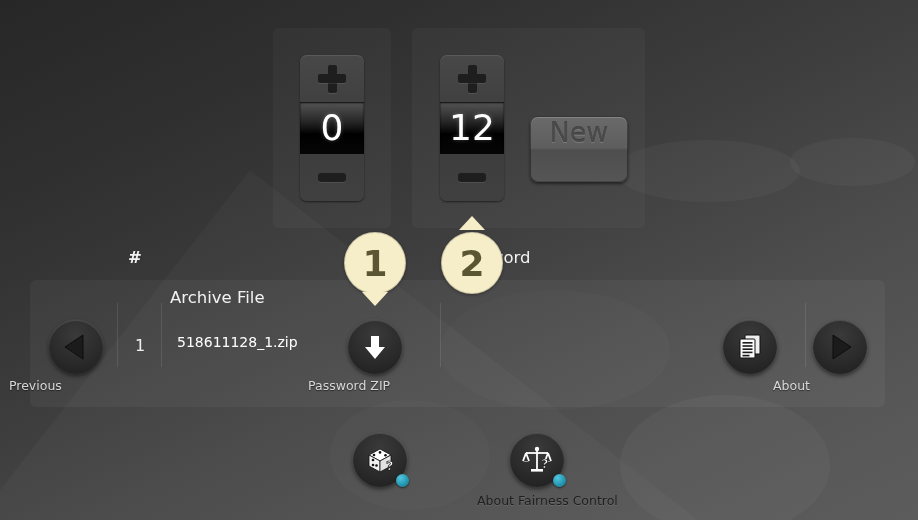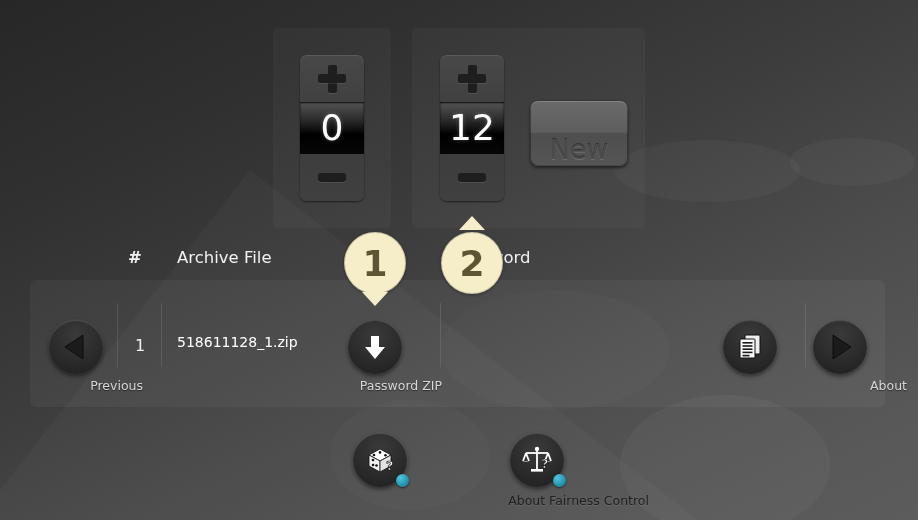--- a/index.html
+++ b/index.html
@@ -53,35 +53,35 @@
   .st-value{
     color:#fff;font-size:36px;line-height:36px;font-weight:400;
     font-family:"DejaVu Sans","Liberation Sans",sans-serif;
     text-shadow:0 0 4px rgba(255,255,255,.25);
   }
   #stepper-rand{left:300px;top:55px;}
   #stepper-fair{left:440px;top:55px;}
 
   
   #btn-new{
-    position:absolute;left:530px;top:100px;width:98px;height:66px;border-radius:8px;
+    position:absolute;left:530px;top:116px;width:98px;height:66px;border-radius:8px;
     background:linear-gradient(180deg,#6a6a6a 0%,#5e5e5e 48%,#4e4e4e 52%,#555 100%);
     box-shadow:0 2px 3px rgba(0,0,0,.5), inset 0 1px 0 rgba(255,255,255,.18);
-    display:flex;align-items:flex-end;justify-content:center;
+    display:flex;align-items:flex-start;justify-content:center;
     border:1px solid rgba(0,0,0,.35);box-sizing:border-box;
   }
   #btn-new span{
     font-size:27px;color:#4a4a4a;
     text-shadow:0 1px 0 rgba(255,255,255,.16), 0 -1px 0 rgba(0,0,0,.35);
   }
 
   
   .tbl-head{position:absolute;top:245px;height:26px;color:#f2f2f2;font-size:16.5px;line-height:26px;}
   #th-hash{left:128px;font-weight:700;}
-  #th-archive{left:177px;}
+  #th-archive{left:170px;margin-top:40px;}
   #th-password{left:490px;}
 
   
   #panel-bottom{
     position:absolute;left:30px;top:280px;width:855px;height:127px;border-radius:6px;
     background:rgba(255,255,255,0.042);
   }
   .vdiv{position:absolute;top:303px;width:1px;height:64px;background:rgba(255,255,255,.10);}
   #vdiv-1{left:117px;}
   #vdiv-2{left:161px;}
@@ -93,21 +93,21 @@
 
   
   .circ{
     position:absolute;width:54px;height:54px;border-radius:50%;
     background:radial-gradient(circle at 50% 28%,#3a3a3a 0%,#2b2b2b 55%,#1d1d1d 100%);
     box-shadow:0 2px 4px rgba(0,0,0,.55), inset 0 1px 0 rgba(255,255,255,.13),
                0 0 0 1px rgba(255,255,255,.05);
     display:flex;align-items:center;justify-content:center;
   }
   .circ svg{display:block;}
-  .caption{position:absolute;color:#1f1f1f;font-size:12.5px;text-align:right;white-space:nowrap;
+  .caption{position:absolute;color:#1f1f1f;font-size:12.5px;text-align:left;white-space:nowrap;
     text-shadow:0 1px 0 rgba(255,255,255,.10);}
   .caption.light{color:#d8d8d8;text-shadow:0 1px 1px rgba(0,0,0,.5);}
 
   #btn-prev{left:49px;top:320px;}
   #cap-prev{left:9px;top:378px;width:134px;}
   #btn-dl{left:348px;top:320px;}
   #cap-dl{left:308px;top:378px;width:134px;}
   #btn-copy{left:723px;top:320px;}
   #cap-copy{left:683px;top:378px;width:134px;}
   #btn-next{left:813px;top:320px;}

